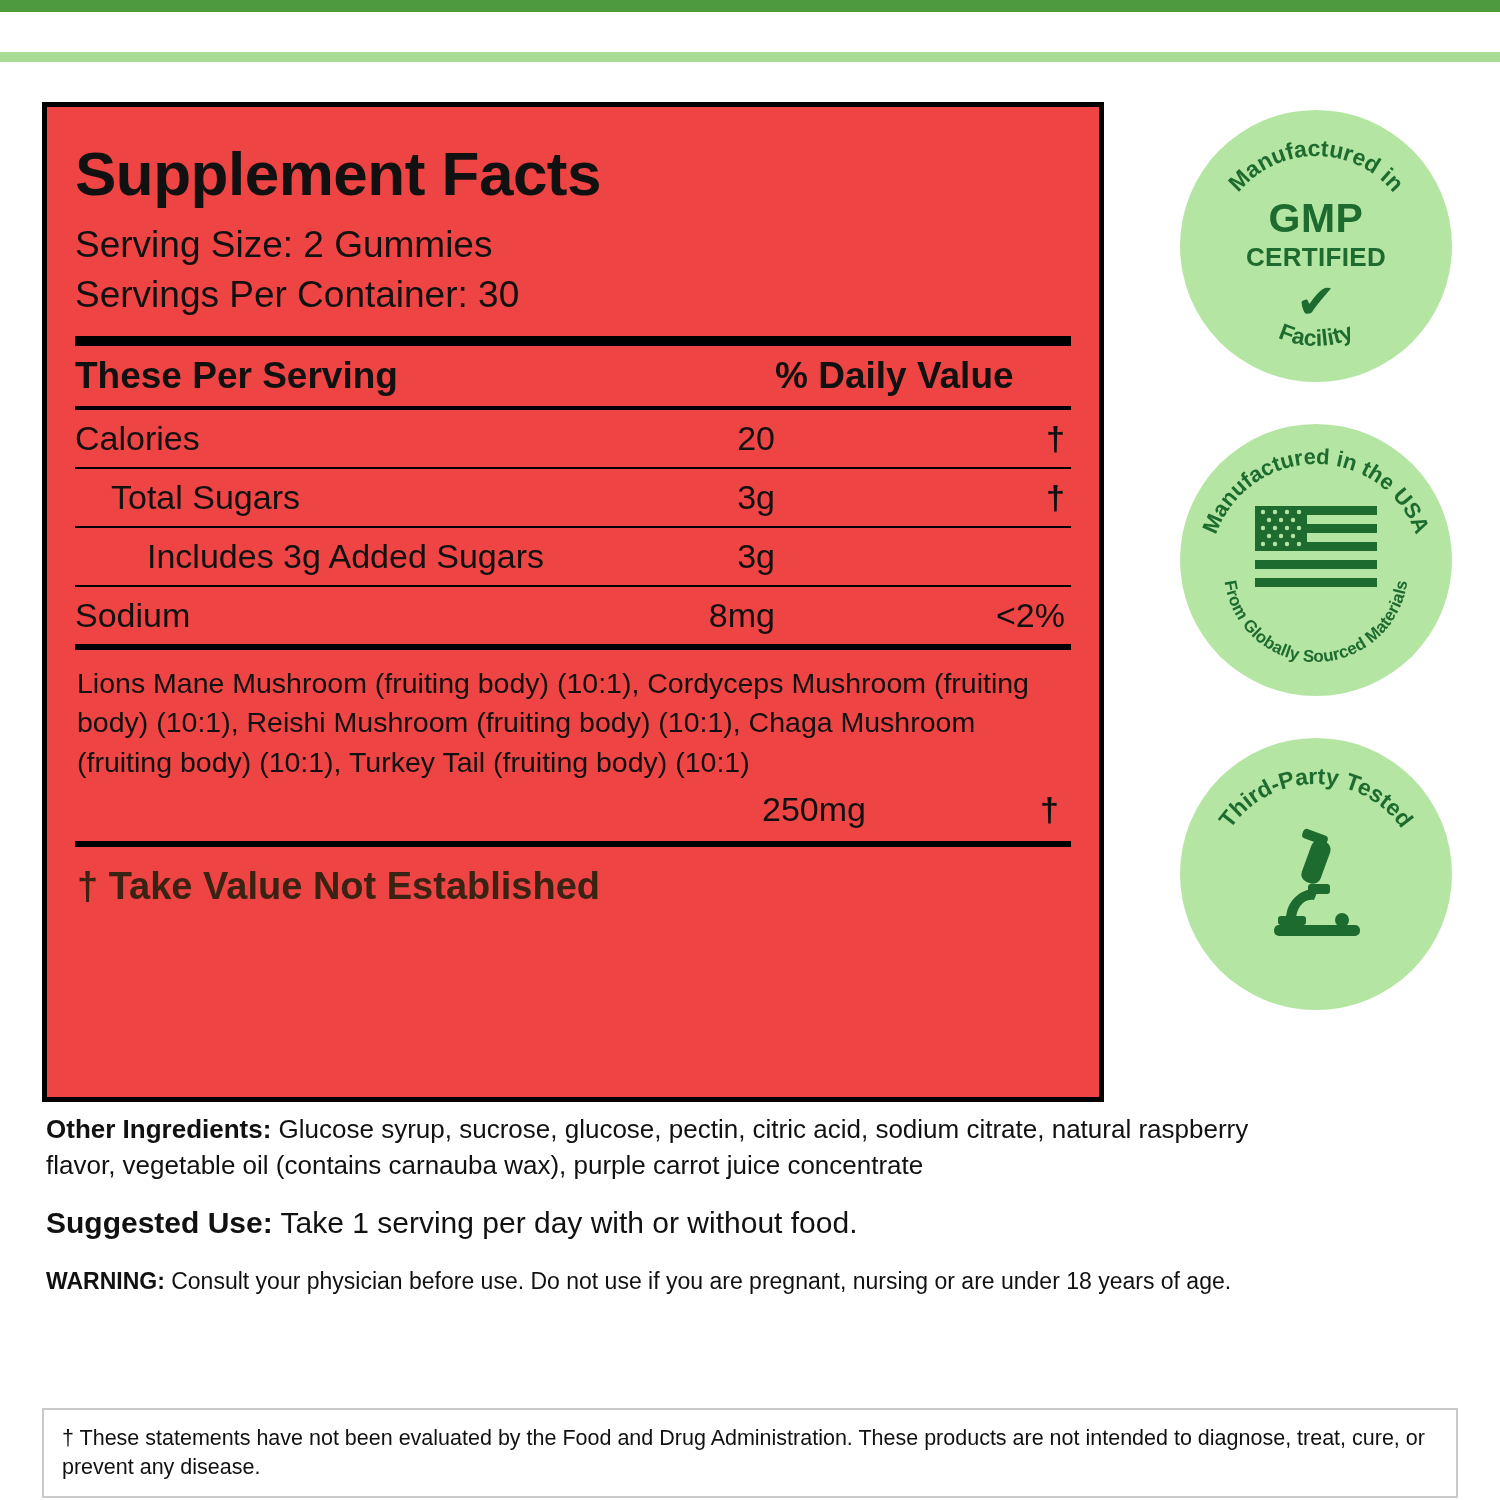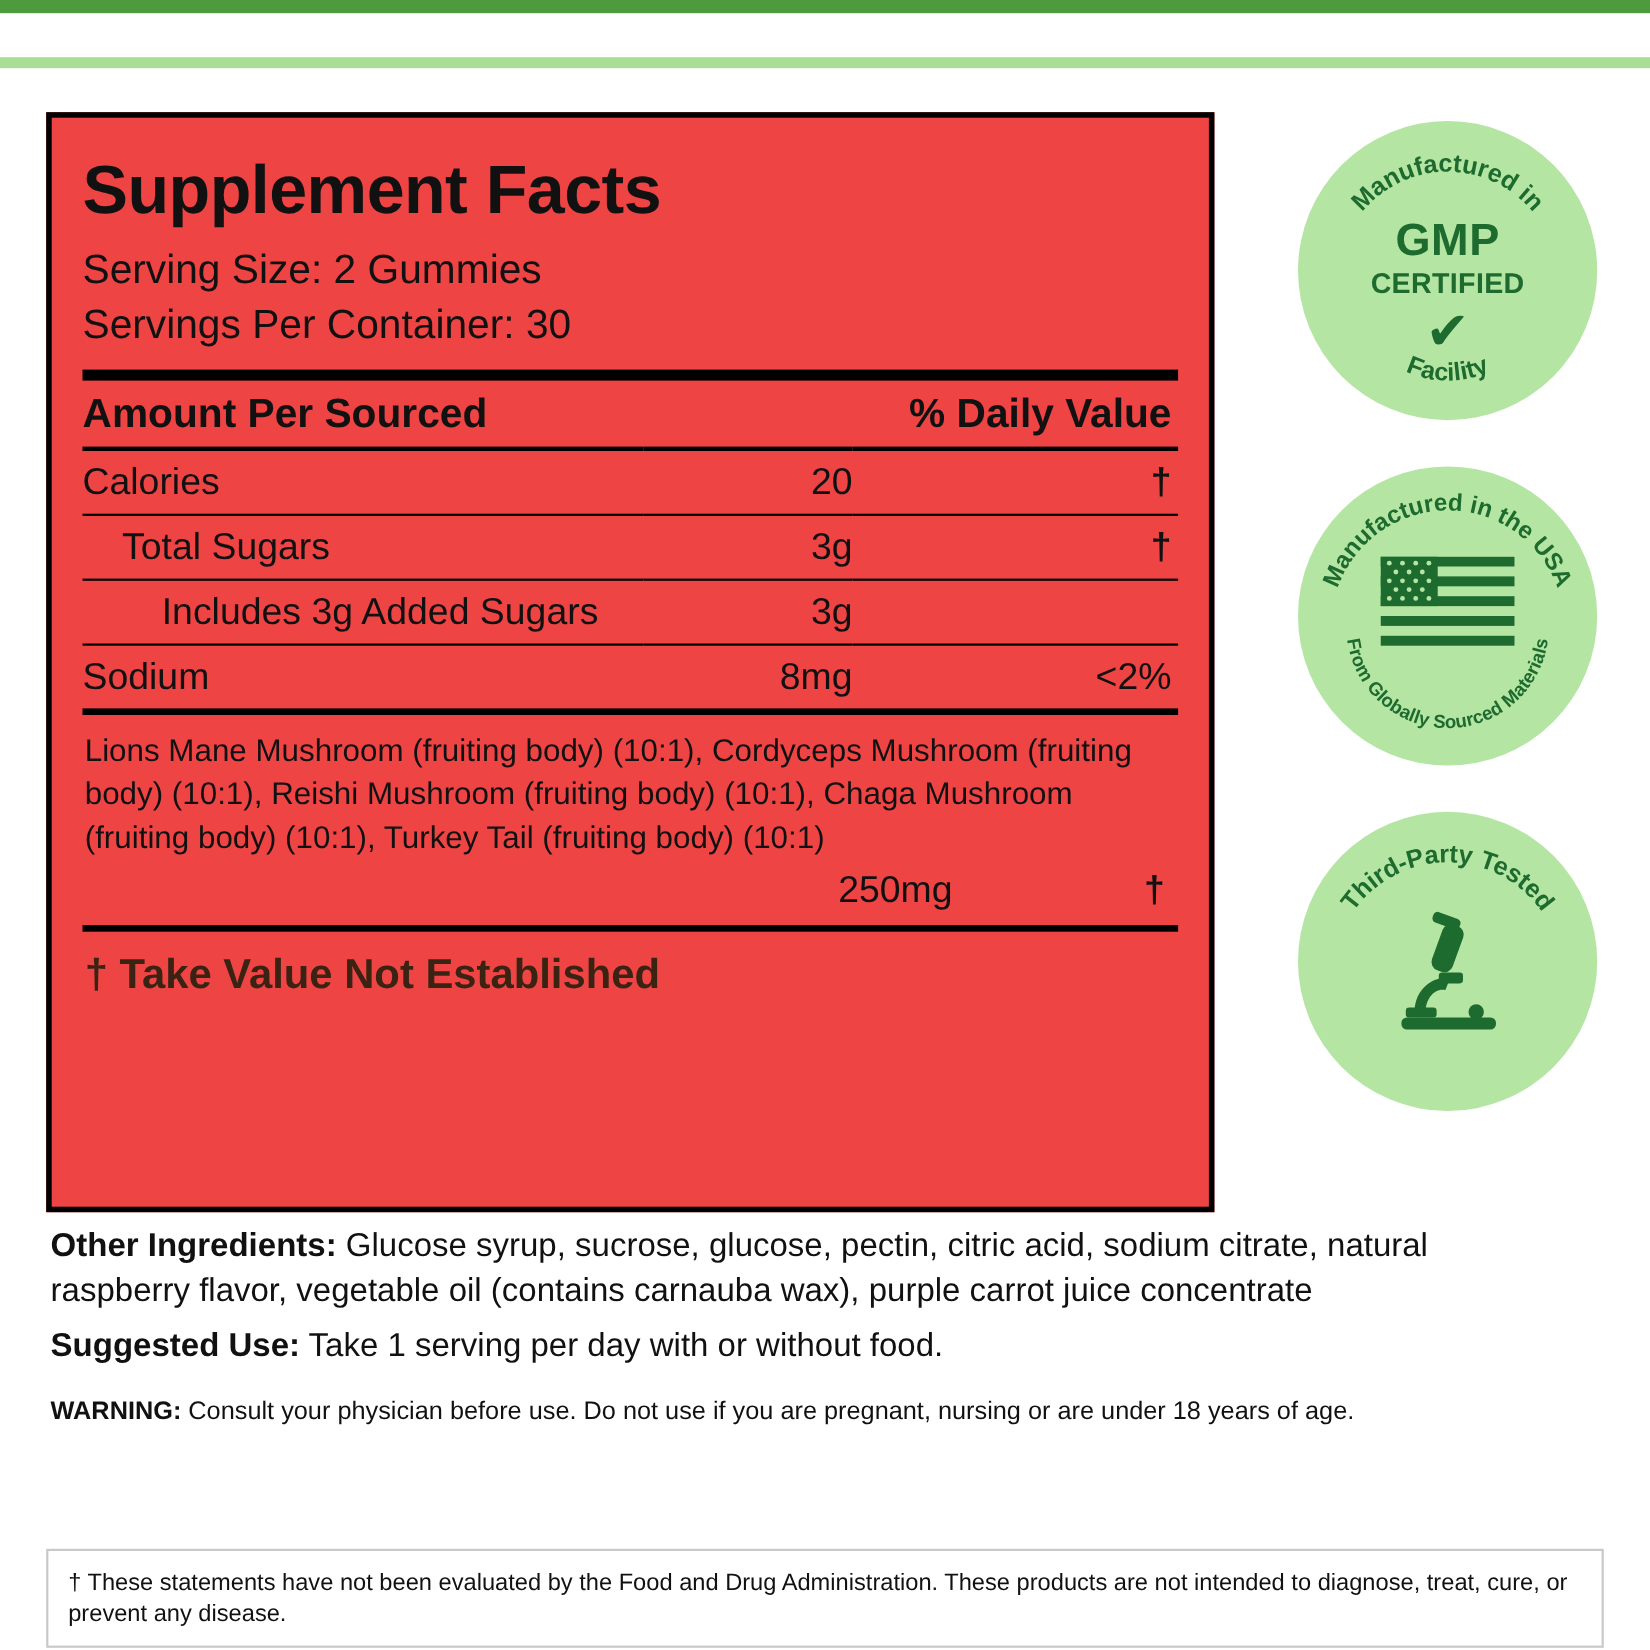--- a/index.html
+++ b/index.html
@@ -121,23 +121,23 @@
   }
 
   
   .below {
     position: absolute;
     left: 46px;
     top: 1112px;
     width: 1270px;
   }
   .other-ing {
-    font-size: 30px;
+    font-size: 26px;
     line-height: 1.38;
-    margin-bottom: 8px;
+    margin-bottom: 18px;
   }
   .other-ing b, .suggested b { font-weight: bold; }
   .suggested {
     font-size: 30px;
     line-height: 1.38;
     margin-bottom: 22px;
   }
   .warning {
     font-size: 23px;
     line-height: 1.4;
@@ -218,23 +218,23 @@
   <div class="facts-inner">
     <div class="title">Supplement Facts</div>
     <div class="serving-line">Serving Size: 2 Gummies</div>
     <div class="serving-line">Servings Per Container:  30</div>
 
     <div class="rule-thick"></div>
 
     <table class="nutri">
       <tbody>
         <tr class="hdr">
-          <td class="col-name">Amount Per Sourced</td>
+          <td class="col-name">These Per Serving</td>
           <td class="col-amt"></td>
-          <td class="col-dv" style="width:290px; text-align:right;">% Daily Value</td>
+          <td class="col-dv" style="width:290px; text-align:left;">% Daily Value</td>
         </tr>
         <tr class="row first">
           <td class="col-name">Calories</td>
           <td class="col-amt">20</td>
           <td class="col-dv dagger">†</td>
         </tr>
         <tr class="row">
           <td class="col-name indent1">Total Sugars</td>
           <td class="col-amt">3g</td>
           <td class="col-dv dagger">†</td>

